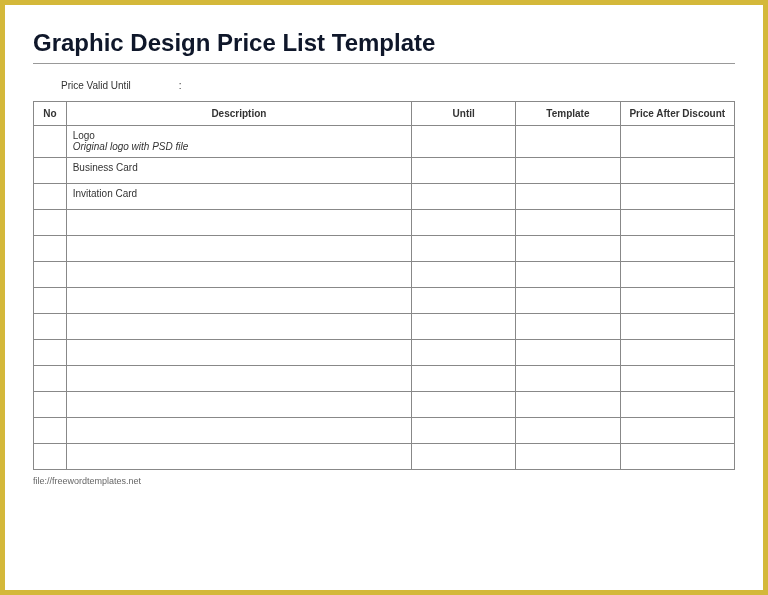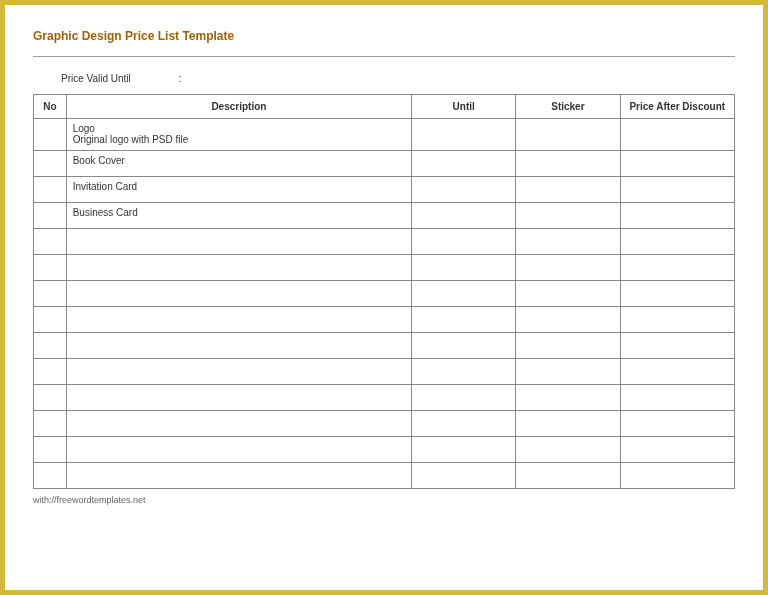--- a/index.html
+++ b/index.html
@@ -10,24 +10,24 @@
     body {
       width: 768px;
       height: 595px;
       background: #fff;
       border: 5px solid #d4b83a;
       font-family: Arial, sans-serif;
       padding: 24px 28px 12px 28px;
       position: relative;
     }
     .title {
-      font-size: 12px;
+      font-size: 24px;
       font-weight: bold;
-      color: #a16207;
-      margin-bottom: 13px;
+      color: #0f172a;
+      margin-bottom: 6px;
     }
     .title-rule {
       border: none;
       border-top: 1px solid #999;
       margin-bottom: 16px;
     }
     .valid-until {
       font-size: 10px;
       color: #333;
       margin-bottom: 10px;
@@ -57,21 +57,21 @@
     }
     td {
       height: 26px;
     }
     .col-no { width: 32px; }
     .col-desc { width: 338px; }
     .col-price { width: 102px; }
     .col-discount { width: 102px; }
     .col-after { width: 112px; }
     .desc-main { display: block; }
-    .desc-sub { display: block; }
+    .desc-sub { display: block; font-style: italic; }
     .row-logo td { height: 32px; }
     .footer {
       font-size: 9px;
       color: #666;
       margin-top: 6px;
     }
   </style>
 </head>
 <body>
 
@@ -88,64 +88,55 @@
     <col class="col-desc">
     <col class="col-price">
     <col class="col-discount">
     <col class="col-after">
   </colgroup>
   <thead>
     <tr>
       <th>No</th>
       <th>Description</th>
       <th>Until</th>
-      <th>Sticker</th>
+      <th>Template</th>
       <th>Price After Discount</th>
     </tr>
   </thead>
   <tbody id="tbody">
   <tr class="row-logo">
         <td></td>
         <td>
           <span class="desc-main">Logo</span>
           <span class="desc-sub">Original logo with PSD file</span>
         </td>
         <td></td>
         <td></td>
         <td></td>
       </tr>
       <tr>
         <td></td>
         <td>
-          <span class="desc-main">Book Cover</span>
+          <span class="desc-main">Business Card</span>
         </td>
         <td></td>
         <td></td>
         <td></td>
       </tr>
       <tr>
         <td></td>
         <td>
           <span class="desc-main">Invitation Card</span>
         </td>
         <td></td>
         <td></td>
         <td></td>
       </tr>
       <tr>
         <td></td>
-        <td>
-          <span class="desc-main">Business Card</span>
-        </td>
-        <td></td>
-        <td></td>
-        <td></td>
-      </tr>
-      <tr>
-        <td></td>
         <td></td>
         <td></td>
         <td></td>
         <td></td>
       </tr>
       <tr>
         <td></td>
         <td></td>
         <td></td>
         <td></td>
@@ -203,13 +194,13 @@
       <tr>
         <td></td>
         <td></td>
         <td></td>
         <td></td>
         <td></td>
       </tr>
     </tbody>
 </table>
 
-<div class="footer">with://freewordtemplates.net</div>
+<div class="footer">file://freewordtemplates.net</div>
 
 </body></html>

